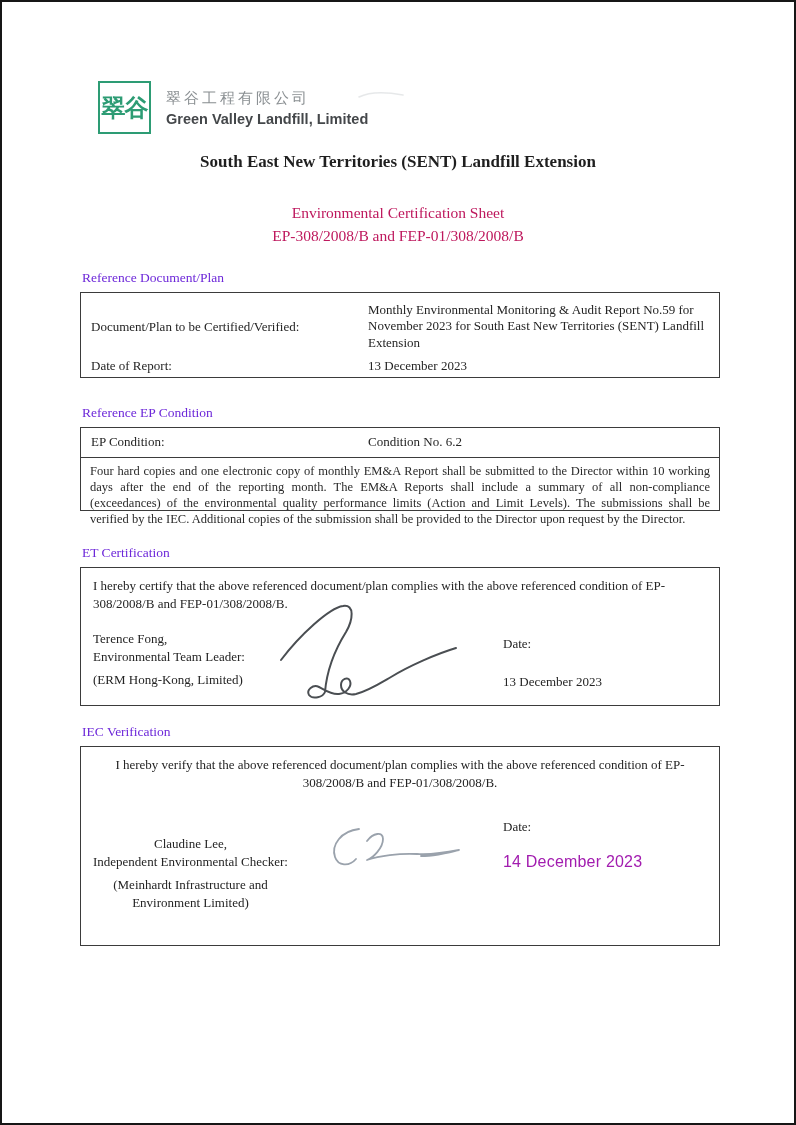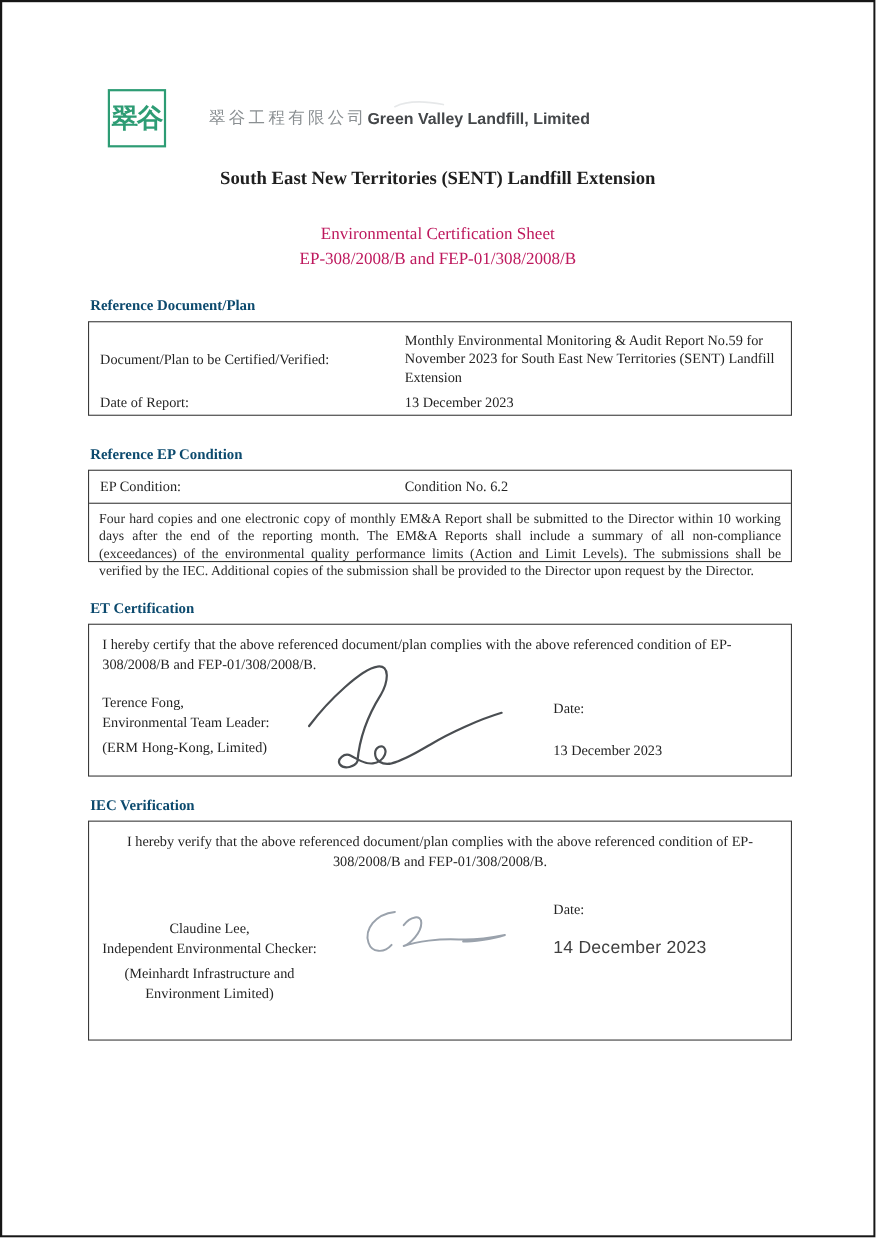--- a/index.html
+++ b/index.html
@@ -17,21 +17,21 @@
   
   .logo-row { position:absolute; left:96px; top:79px; display:flex; align-items:center; gap:15px; }
   .logo-square {
     width:53px; height:53px; box-sizing:border-box;
     border:2px solid #2d9c74;
     display:flex; align-items:center; justify-content:center;
     font-family:"Liberation Sans", sans-serif;
     font-weight:bold; font-size:24px; letter-spacing:-1px;
     color:#2d9c74; line-height:1;
   }
-  .logo-text { display:flex; flex-direction:row;margin-left:24px; }
+  .logo-text { display:flex; flex-direction:column; }
   .logo-zh {
     font-family:"Liberation Sans", sans-serif;
     font-size:15px; color:#8a8f92; letter-spacing:3px;
   }
   .logo-en {
     font-family:"Liberation Sans", sans-serif;
     font-size:14.5px; font-weight:bold; color:#44474a; margin-top:3px;
   }
   .scan-swoosh { position:absolute; left:355px; top:86px; opacity:.45; }
 
@@ -44,21 +44,21 @@
     text-align:center; font-weight:normal; font-size:15.5px; line-height:23px; color:#be185d;
   }
 
   
   .section { position:absolute; left:78px; width:640px; }
   #sec-refdoc { top:268px; }
   #sec-epcond { top:403px; }
   #sec-etcert { top:543px; }
   #sec-iecver { top:722px; }
 
-  .section-label { font-weight:bold; font-size:13.5px; color:#0c4a6e; margin-left:2px; }
+  .section-label { font-weight:normal; font-size:13.5px; color:#6d28d9; margin-left:2px; }
   .box {
     margin-top:6px; box-sizing:border-box; width:640px;
     border:1px solid #3b3b3b; background:#fff; position:relative;
   }
   #box-refdoc { height:86px; }
   #box-epcond { height:84px; }
   #box-etcert { height:139px; }
   #box-iecver { height:200px;text-align:center; }
 
   .kv-row { display:flex; padding:0 10px; font-size:13px; }
@@ -81,21 +81,21 @@
   .signatory { position:absolute; left:12px; font-size:13px; line-height:18px; }
   #box-etcert .signatory { top:62px; }
   #box-iecver .signatory { top:72px;margin-top:16px; }
   .signatory-company { margin-top:5px; }
 
   .date-row { position:absolute; left:422px; display:flex; align-items:baseline; gap:22px; font-size:13px;flex-direction:column; }
   #box-etcert .date-row { top:68px; }
   #box-iecver .date-row { top:72px; gap:18px; }
   .date-value-sans {
     font-family:"Liberation Sans", sans-serif;
-    font-size:16px; color:#404040; letter-spacing:.2px;
+    font-size:16px; color:#a21caf; letter-spacing:.2px;
   }
 
   .sig { position:absolute; }
   #sig-et  { left:170px; top:32px; }
   #sig-iec { left:226px; top:74px; }
 </style>
 </head>
 <body>
 
 <div class="page">

